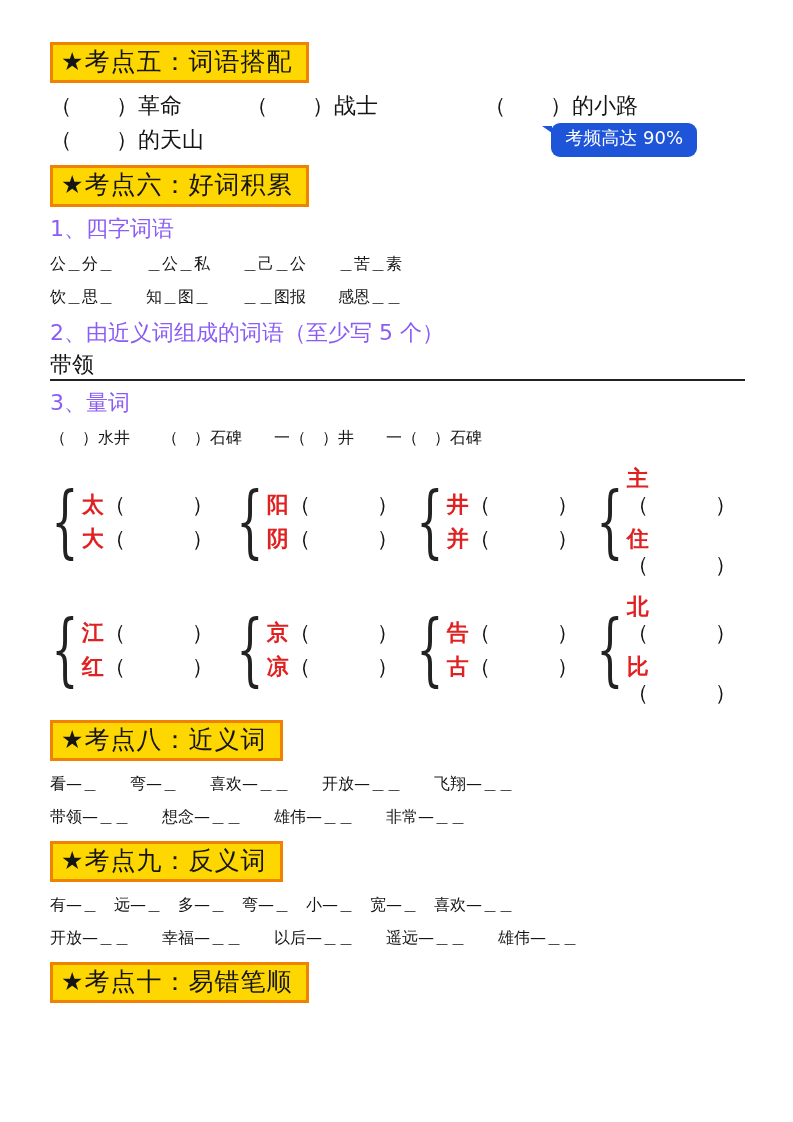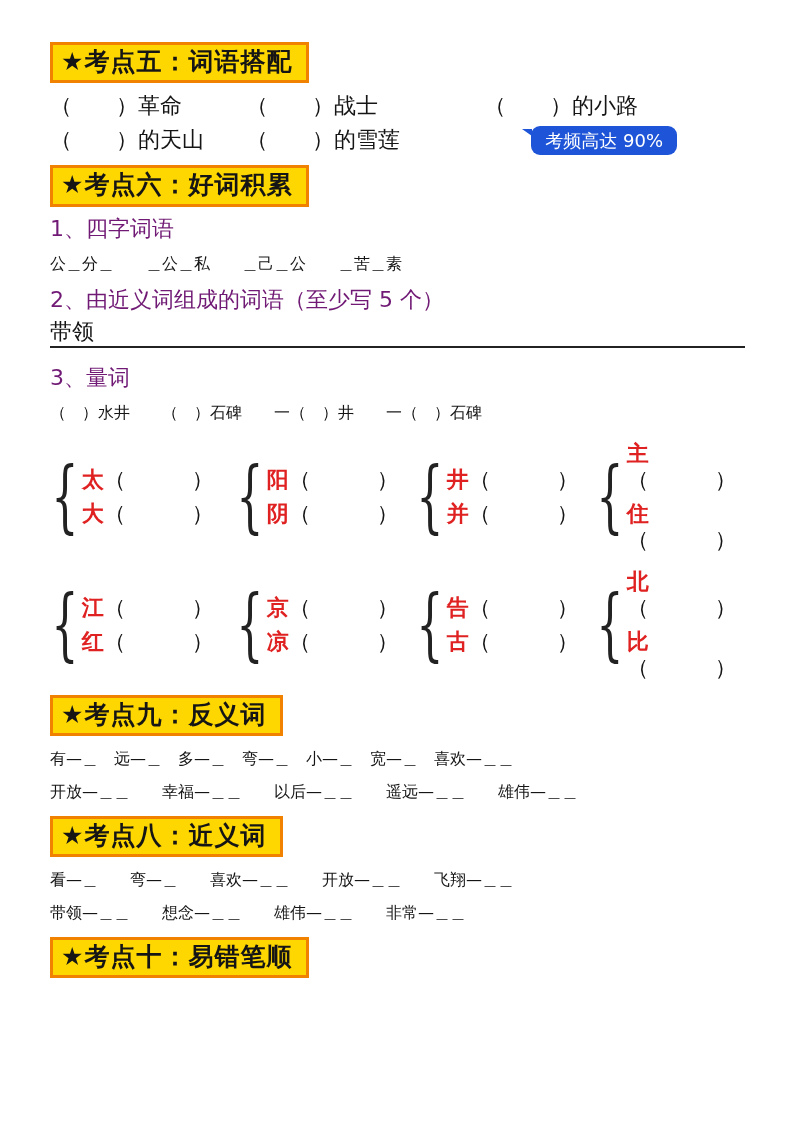--- a/index.html
+++ b/index.html
@@ -8,40 +8,40 @@
     width:793px; height:1122px; background:#ffffff;
     padding:42px 48px 0 50px;
     font-family:"DejaVu Sans","Liberation Sans",sans-serif;
     color:#151515; overflow:hidden; position:relative;
   }
   .hdr {
     display:inline-block;
     background:#FFD700;
     border:3px solid #F08200;
     padding:1px 14px 3px 8px;
-    font-size:25px; font-weight:bold; line-height:1.25;
+    font-size:25px; font-weight:normal; line-height:1.25;
     letter-spacing:1px;
   }
   .hdr-wrap { margin-bottom:6px; }
   .txt { font-size:16px; line-height:33px; }
-  .s5row { display:flex; font-size:22px; line-height:34px; align-items:center; }
+  .s5row { display:flex; font-size:22px; line-height:34px; }
   .s5row .c1 { width:196px; }
   .s5row .c2 { width:238px; }
   .s5row .c3 { flex:1;font-family:Liberation Serif, serif; }
   .badge {
-    margin-left:auto; margin-right:68px; position:relative;
+    margin-left:auto; margin-right:48px; position:relative;
     background:#1D54D8; color:#ffffff; font-size:18px; line-height:27px;
     padding:1px 14px; border-radius:9px; white-space:nowrap;
   }
   .badge:before {
     content:""; position:absolute; left:-9px; top:3px;
     border-top:7px solid #1D54D8; border-left:10px solid transparent;
   }
-  .blue { color:#701a75; font-size:22px; line-height:32px; margin:4px 0 2px; }
-  .answer-line { border-bottom:2px solid #222; font-size:22px; line-height:28px; margin:2px 0 14px; }
+  .blue { color:#8b5cf6; font-size:22px; line-height:32px; margin:4px 0 2px; }
+  .answer-line { border-bottom:2px solid #222; font-size:22px; line-height:28px; margin:2px 0 6px; }
   .fgrid {
     display:grid; grid-template-columns:185px 180px 180px 1fr;
     row-gap:16px; margin:12px 0 14px;
   }
   .fcell { display:flex; align-items:center; }
   .brace {
     font-family:"DejaVu Serif","Liberation Serif",serif;
     font-size:78px; font-weight:200; line-height:0.9;
     transform:scaleX(0.55); color:#222; margin:0 -8px 0 -10px;
   }
@@ -57,29 +57,29 @@
 
   <div class="sec">
     <div class="hdr-wrap"><span class="hdr">★考点五：词语搭配</span></div>
     <div class="s5row">
       <span class="c1">（　　）革命</span>
       <span class="c2">（　　）战士</span>
       <span class="c3">（　　）的小路</span>
     </div>
     <div class="s5row">
       <span class="c1">（　　）的天山</span>
-      <span class="c2">（　　）的雪莲</span>
       <span class="badge">考频高达 90%</span>
     </div>
   </div>
 
   <div class="sec">
     <div class="hdr-wrap"><span class="hdr">★考点六：好词积累</span></div>
     <div class="blue">1、四字词语</div>
     <div class="txt">公＿分＿　　＿公＿私　　＿己＿公　　＿苦＿素</div>
+    <div class="txt">饮＿思＿　　知＿图＿　　＿＿图报　　感恩＿＿</div>
     <div class="blue">2、由近义词组成的词语（至少写 5 个）</div>
     <div class="answer-line"><span>带领</span></div>
     <div class="blue">3、量词</div>
     <div class="txt">（　）水井　　（　）石碑　　一（　）井　　一（　）石碑</div>
   </div>
 
   <div class="sec">
     <div class="fgrid">
 
       <div class="fcell">
@@ -136,29 +136,29 @@
         <div class="fcol">
           <div><span class="red">北</span><span>（　　　）</span></div>
           <div><span class="red">比</span><span>（　　　）</span></div>
         </div>
       </div>
 
     </div>
   </div>
 
   <div class="sec">
+    <div class="hdr-wrap"><span class="hdr">★考点八：近义词</span></div>
+    <div class="txt mt-sm">看—＿　　弯—＿　　喜欢—＿＿　　开放—＿＿　　飞翔—＿＿</div>
+    <div class="txt">带领—＿＿　　想念—＿＿　　雄伟—＿＿　　非常—＿＿</div>
+  </div>
+
+  <div class="sec">
     <div class="hdr-wrap"><span class="hdr">★考点九：反义词</span></div>
     <div class="txt mt-sm">有—＿　远—＿　多—＿　弯—＿　小—＿　宽—＿　喜欢—＿＿</div>
     <div class="txt">开放—＿＿　　幸福—＿＿　　以后—＿＿　　遥远—＿＿　　雄伟—＿＿</div>
-  </div>
-
-  <div class="sec">
-    <div class="hdr-wrap"><span class="hdr">★考点八：近义词</span></div>
-    <div class="txt mt-sm">看—＿　　弯—＿　　喜欢—＿＿　　开放—＿＿　　飞翔—＿＿</div>
-    <div class="txt">带领—＿＿　　想念—＿＿　　雄伟—＿＿　　非常—＿＿</div>
   </div>
 
   <div class="sec">
     <div class="hdr-wrap"><span class="hdr">★考点十：易错笔顺</span></div>
 
   </div>
 
 </div>
 
 </body></html>

